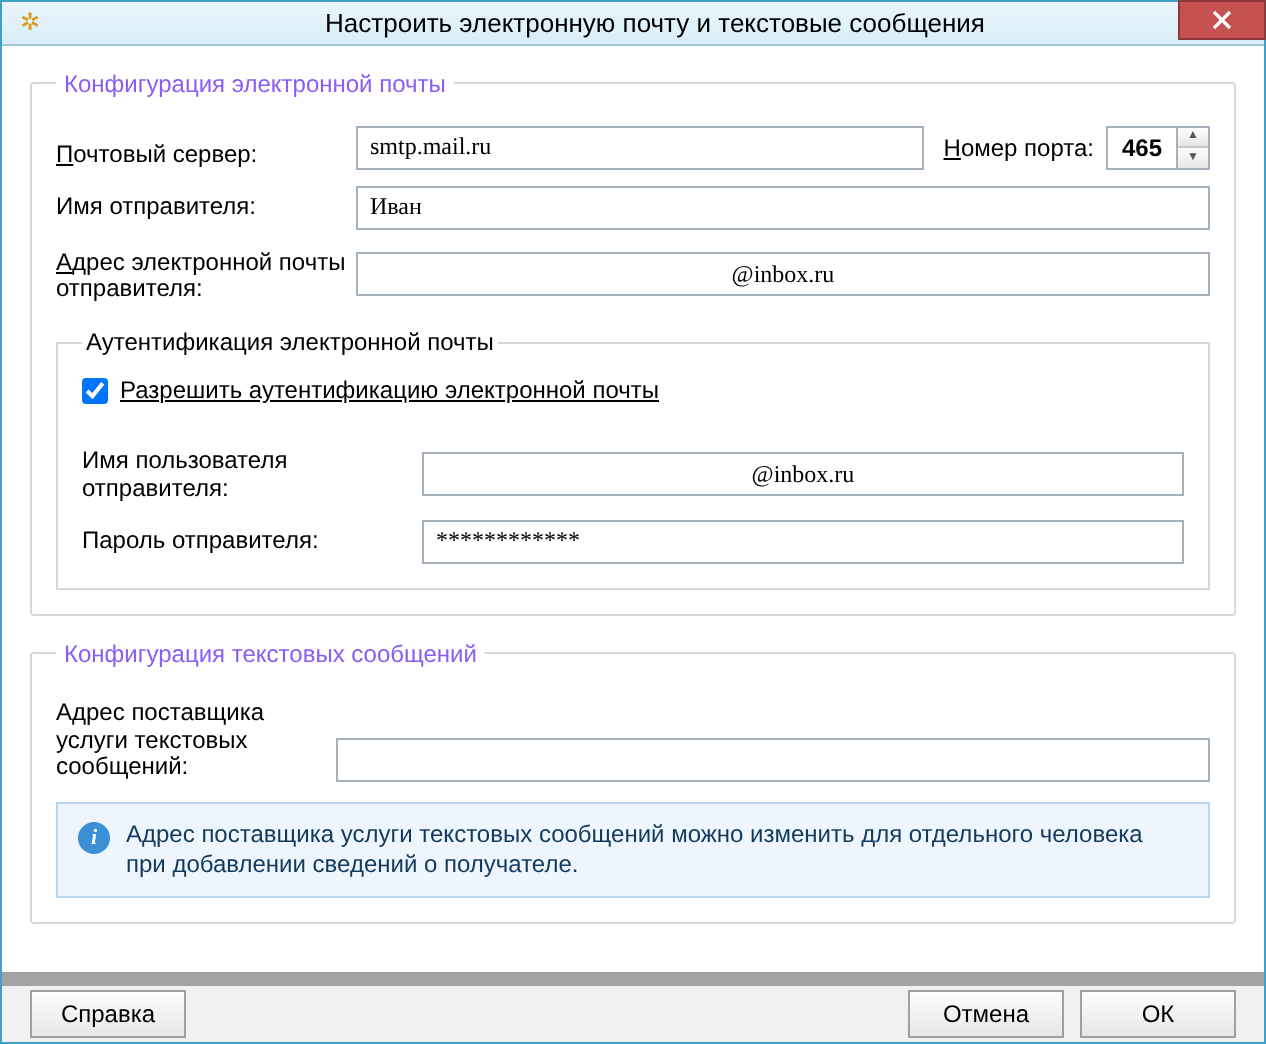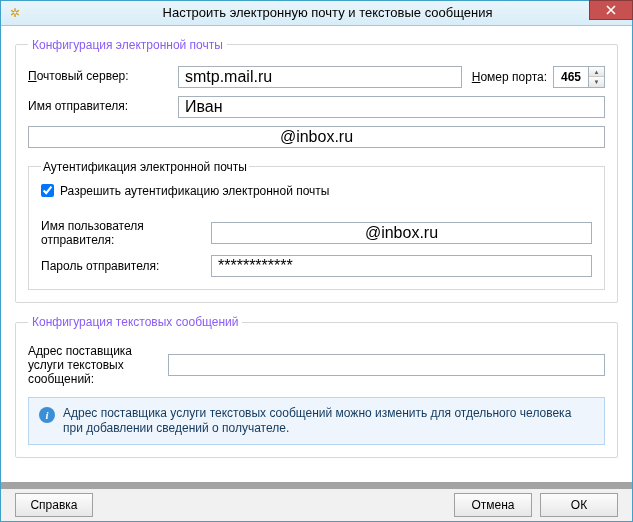--- a/index.html
+++ b/index.html
@@ -59,34 +59,34 @@
   }
   fieldset.group > legend {
     font-size:12px;
     padding:0 4px;
     color:#8b5cf6;
   }
   .row {
     display:flex; align-items:center;
     margin-top:8px;
   }
-  .row:first-of-type { margin-top:4px; }
+  .row:first-of-type { margin-top:4px;align-items:flex-end; }
   .label {
     width: 150px;
     color:#000;
     line-height:1.15;
   }
   .label.two-line { padding-top:2px; }
   .underline-first { }
   .underline-first::first-letter { text-decoration: underline; }
   input.text {
     height:22px;
     border:1px solid #a7b1bc;
     padding:2px 6px;
-    font-family:Liberation Sans, sans-serif;font-size:16px;
+    font-family:Liberation Serif, serif;font-size:12px;
     background:#fff;
     flex:1;
   }
   input.text.center { text-align:center; }
   .port-wrap {
     display:flex;align-items:center;
     margin-left:10px;
   }
   .port-label { margin-right:6px;}
   .spinner {
@@ -109,21 +109,21 @@
     font-size:6px;color:#555;
   }
   .spin-btns div:first-child{border-bottom:1px solid #c8c8c8;}
   fieldset.inner {
     border:1px solid #d8d8d8;
     margin:12px 0 0 0;
     padding:8px 12px 12px 12px;
   }
   .checkbox-row {
     display:flex;align-items:center;
-    margin-top:2px;margin-bottom:20px;
+    margin-top:2px;margin-bottom:20px;text-decoration:underline;
   }
   .checkbox-row input {margin:0 6px 0 0;}
   .inner .row .label { width:170px; }
   .infobox {
     margin-top:10px;
     border:1px solid #b8d6ef;
     background:#eef5fc;
     padding:8px 10px;
     display:flex;align-items:flex-start;
     gap:8px;
@@ -188,20 +188,21 @@
           </div>
         </div>
       </div>
 
       <div class="row">
         <div class="label">Имя отправителя:</div>
         <input class="text" type="text" value="Иван" style="">
       </div>
 
       <div class="row">
+        <div class="label two-line underline-first">Адрес электронной почты отправителя:</div>
         <input class="text center" type="text" value="@inbox.ru" style="">
       </div>
 
       <fieldset class="inner">
         <legend>Аутентификация электронной почты</legend>
 
         <div class="checkbox-row">
           <input type="checkbox" checked="" style="">
           <span>Разрешить аутентификацию электронной почты</span>
         </div>

